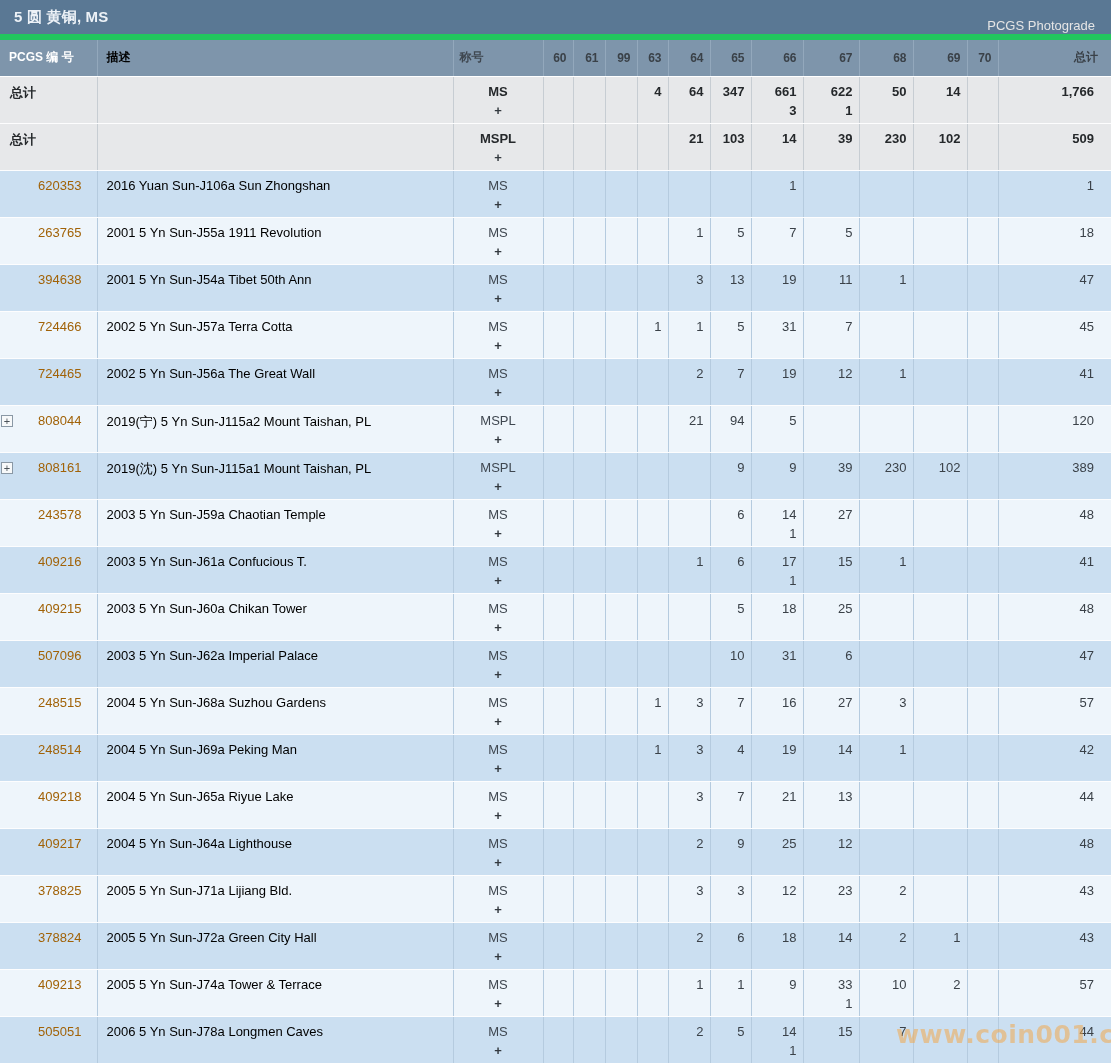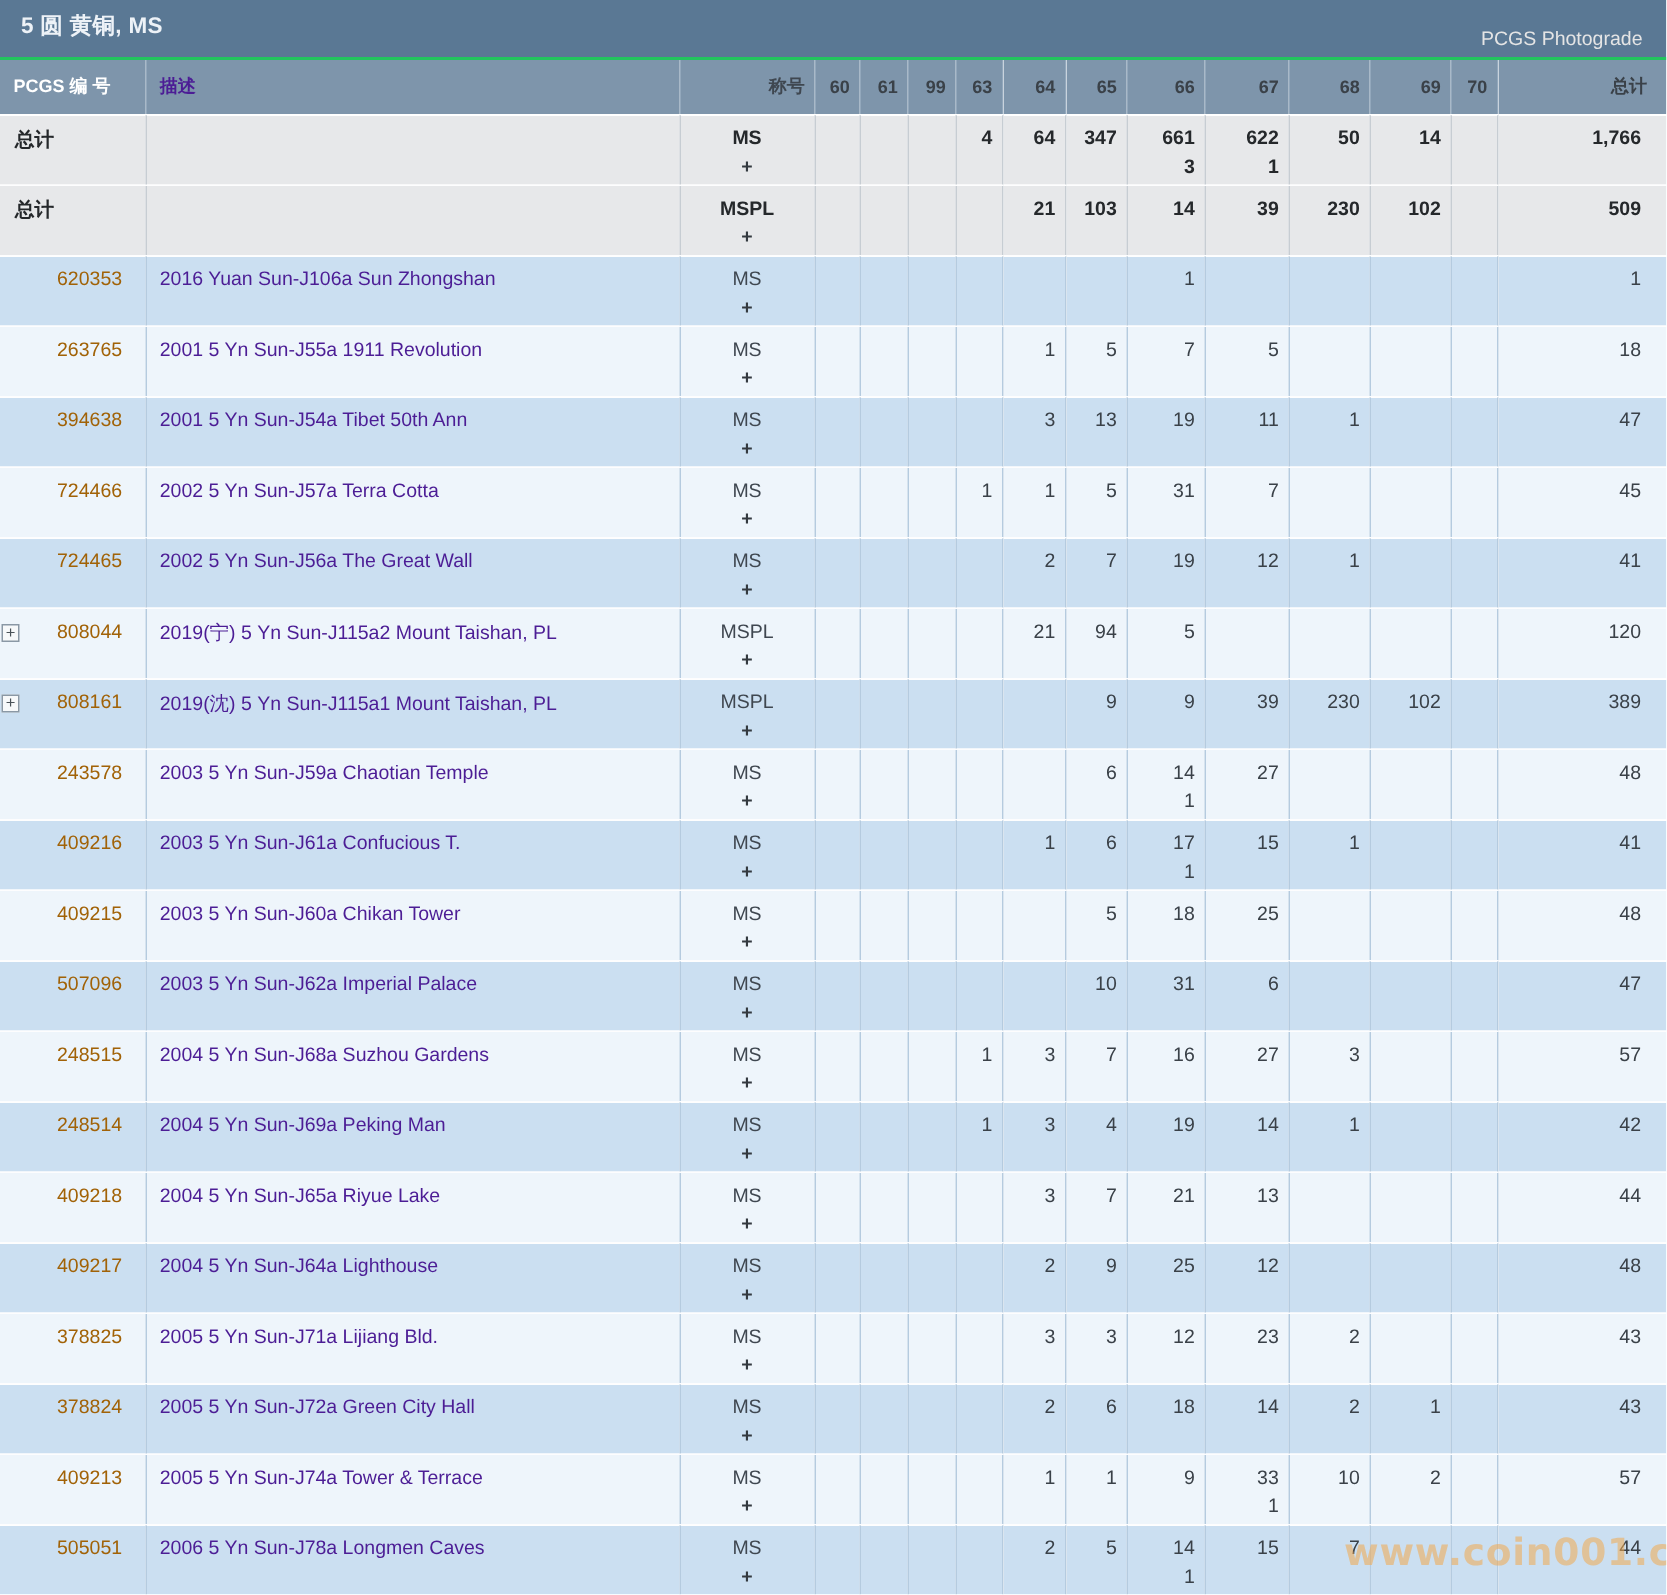--- a/index.html
+++ b/index.html
@@ -1,45 +1,45 @@
 <!DOCTYPE html>
 <html><head>
 <meta charset="utf-8">
 <style>
   * { box-sizing: border-box; margin: 0; padding: 0; }
   html,body { width: 1111px; background: #fff; font-family: "Liberation Sans", "DejaVu Sans", sans-serif; }
   .page { position: relative; width: 1111px; height: 1063px; display: flex; flex-direction: column; overflow: hidden; background: #fff; }
 
   
-  .title-bar { flex: 0 0 40px; background: #5a7894; display: flex; justify-content: space-between; align-items: flex-start; padding: 8px 16px 0 14px; border-bottom: 2px solid #22c55e; }
+  .title-bar { flex: 0 0 40px; background: #5a7894; display: flex; justify-content: space-between; align-items: flex-start; padding: 8px 16px 0 14px; border-bottom: 6px solid #22c55e; }
   .page-title { color: #edf2f7; font-size: 15px; font-weight: 700; letter-spacing: 0.2px; }
   .photograde-link { color: #e5e5e5; font-size: 13px; cursor: pointer; margin-top: 10px; }
 
   
   table { border-collapse: collapse; table-layout: fixed; width: 1111px; }
   thead tr { height: 36px; }
   th { background: #7e95ab; color: #ffffff; font-size: 12px; font-weight: 700; border-right: 1px solid #93a8bc; border-bottom: 1px solid #fff; padding: 0 6px; text-align: right; vertical-align: middle; white-space: nowrap; overflow: hidden; }
   th.c-pcgs, th.c-desc { text-align: left; padding-left: 9px; }
-  th.c-desig { text-align: right; }
+  th.c-desig { text-align: left; }
   th.c-total { padding-right: 13px; }
   th:last-child { border-right: none; }
 
   tbody tr { height: 47px; }
   td { vertical-align: top; border-right: 1px solid #b5cbdf; border-bottom: 1px solid #fdfdfe; padding: 7px 6px 0 6px; font-size: 13px; white-space: nowrap; overflow: hidden; }
   td:last-child { border-right: none; }
   .row-blue  td { background: #cbdff1; }
   .row-light td { background: #eef5fb; }
   .row-summary td { background: #e7e8ea; border-right-color: #c7cdd3; font-weight: 700; color: #25282b; }
 
   .c-pcgs { padding-left: 20px; }
   .c-pcgs.has-expand { padding-left: 1px; }
   .row-summary .c-pcgs { padding-left: 10px; }
   .pcgs-link { color: #a16207; text-decoration: none; cursor: pointer; margin-left: 18px; }
   .expand { display: inline-block; width: 12px; height: 12px; border: 1px solid #8a98a5; background: #f7f9fa; color: #4a5258; font-size: 11px; line-height: 10px; text-align: center; margin-right: 7px; cursor: pointer; }
-  .c-desc { color: #4c1d95; padding-left: 9px; }
+  .c-desc { color: #000000; padding-left: 9px; }
   .c-desig { text-align: center; color: #3f4750; }
   .c-desig .vp { font-weight: 700; color: #33393f; }
   .c-num { text-align: right; color: #3a4148; }
   .c-total { text-align: right; padding-right: 17px; color: #3a4148; }
   .v  { line-height: 15px; height: 15px; }
   .vp { line-height: 15px; height: 15px; margin-top: 4px; }
 
   
   .next-section-bar { flex: 1 1 auto; min-height: 5px; background: #223850; }
 

